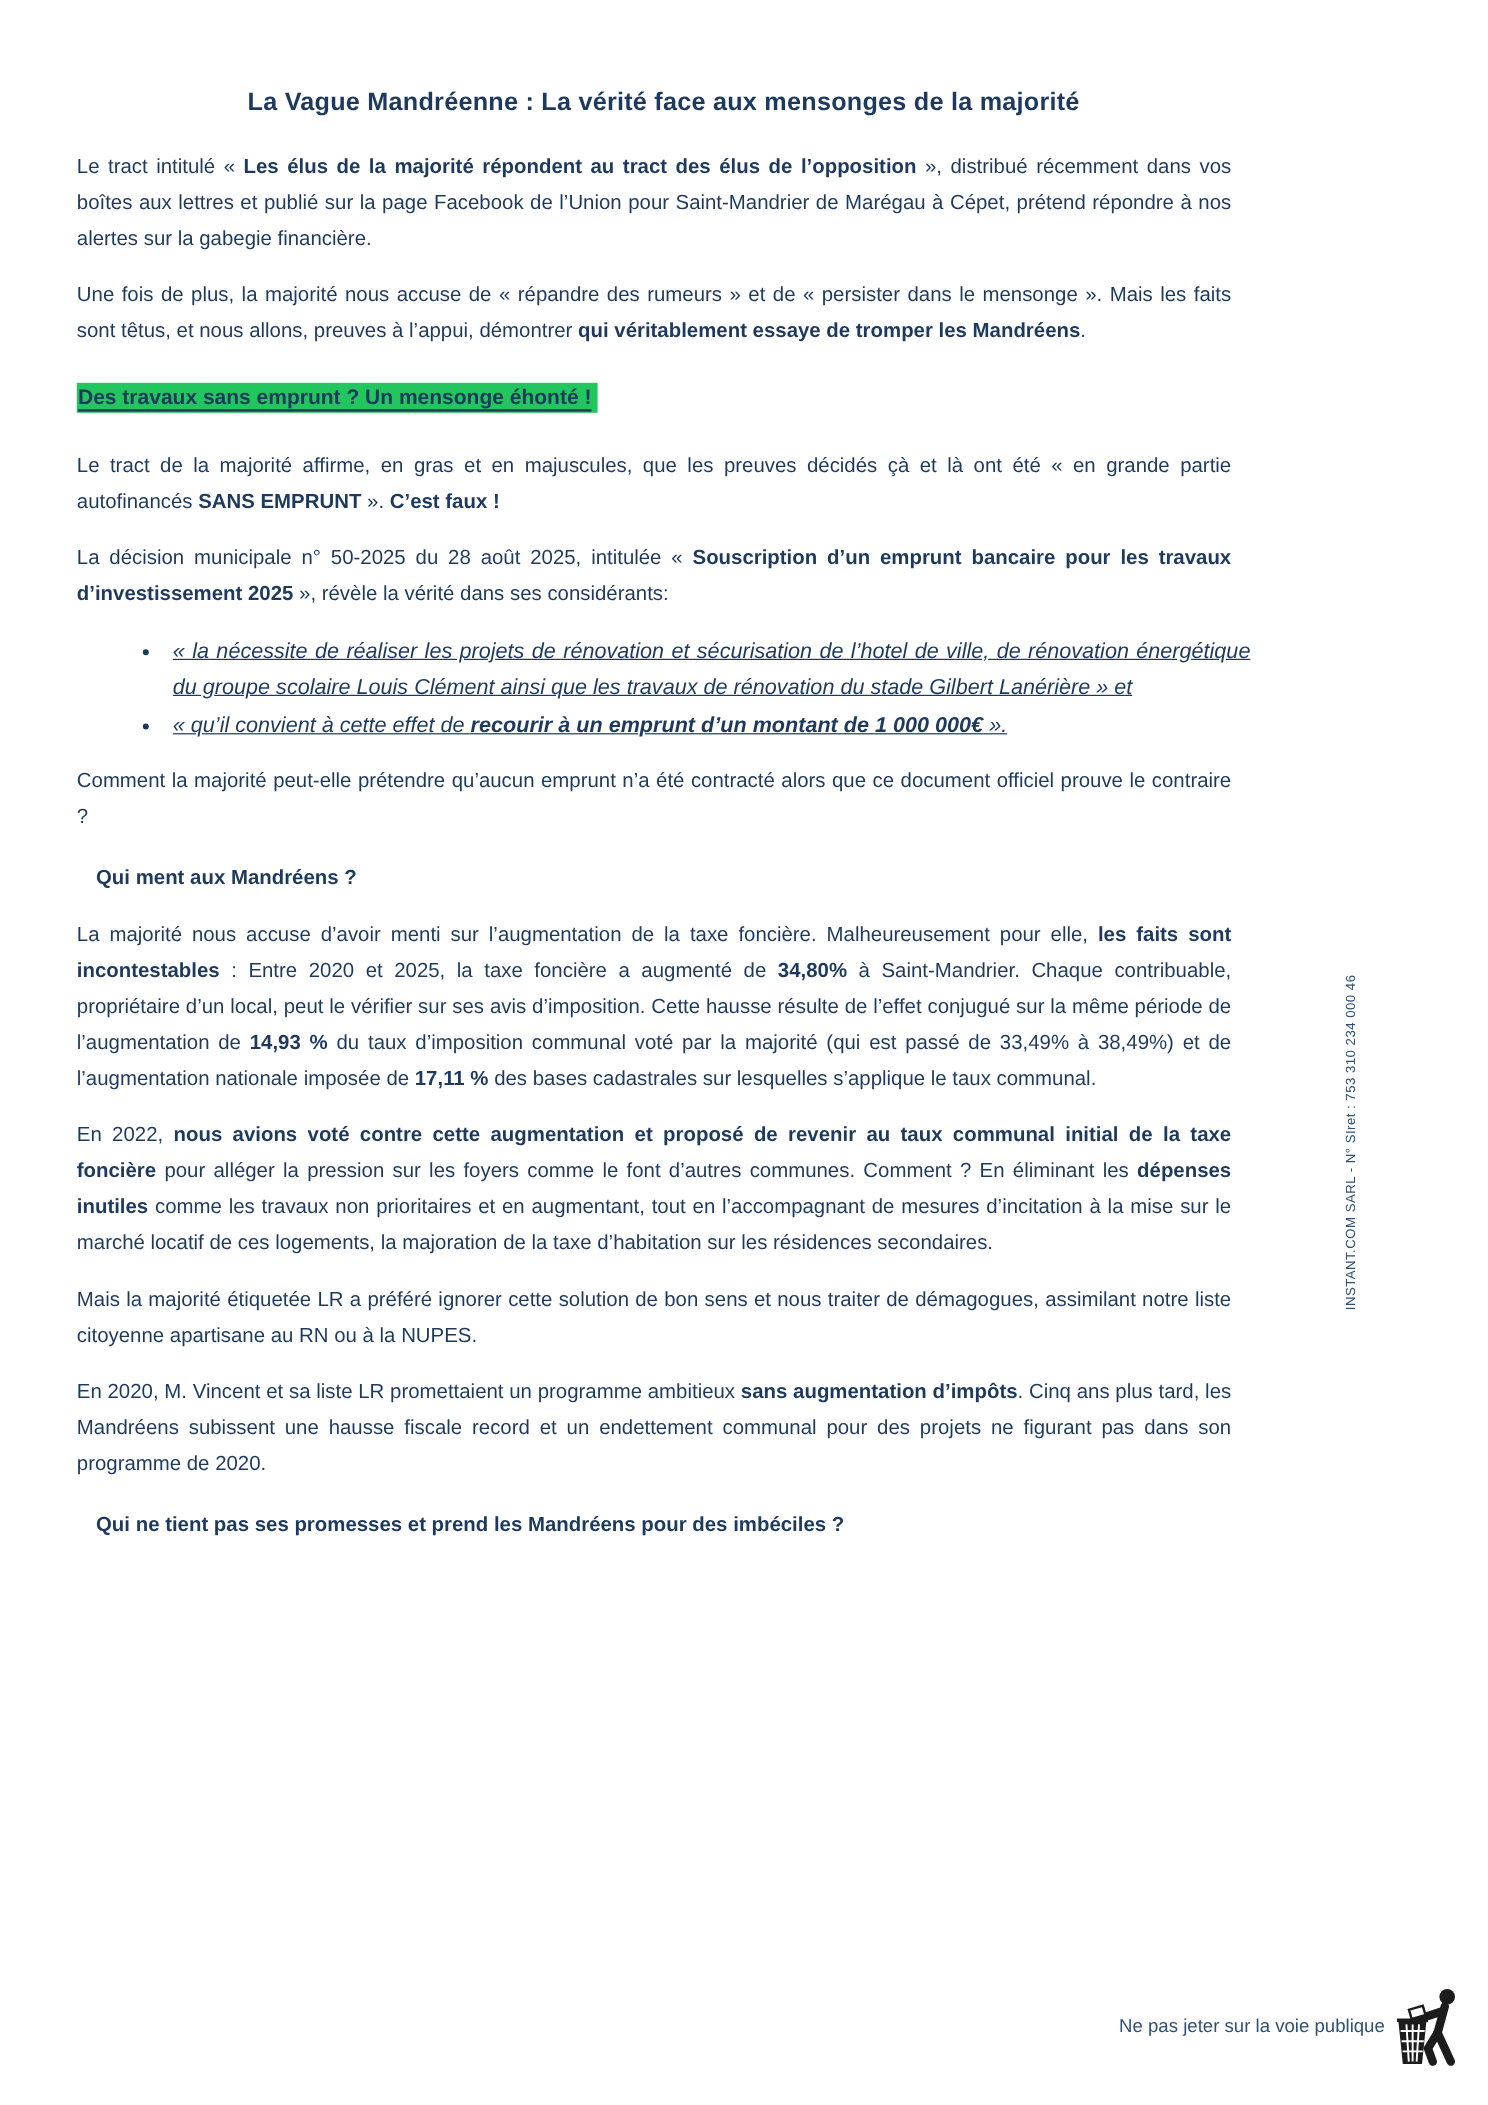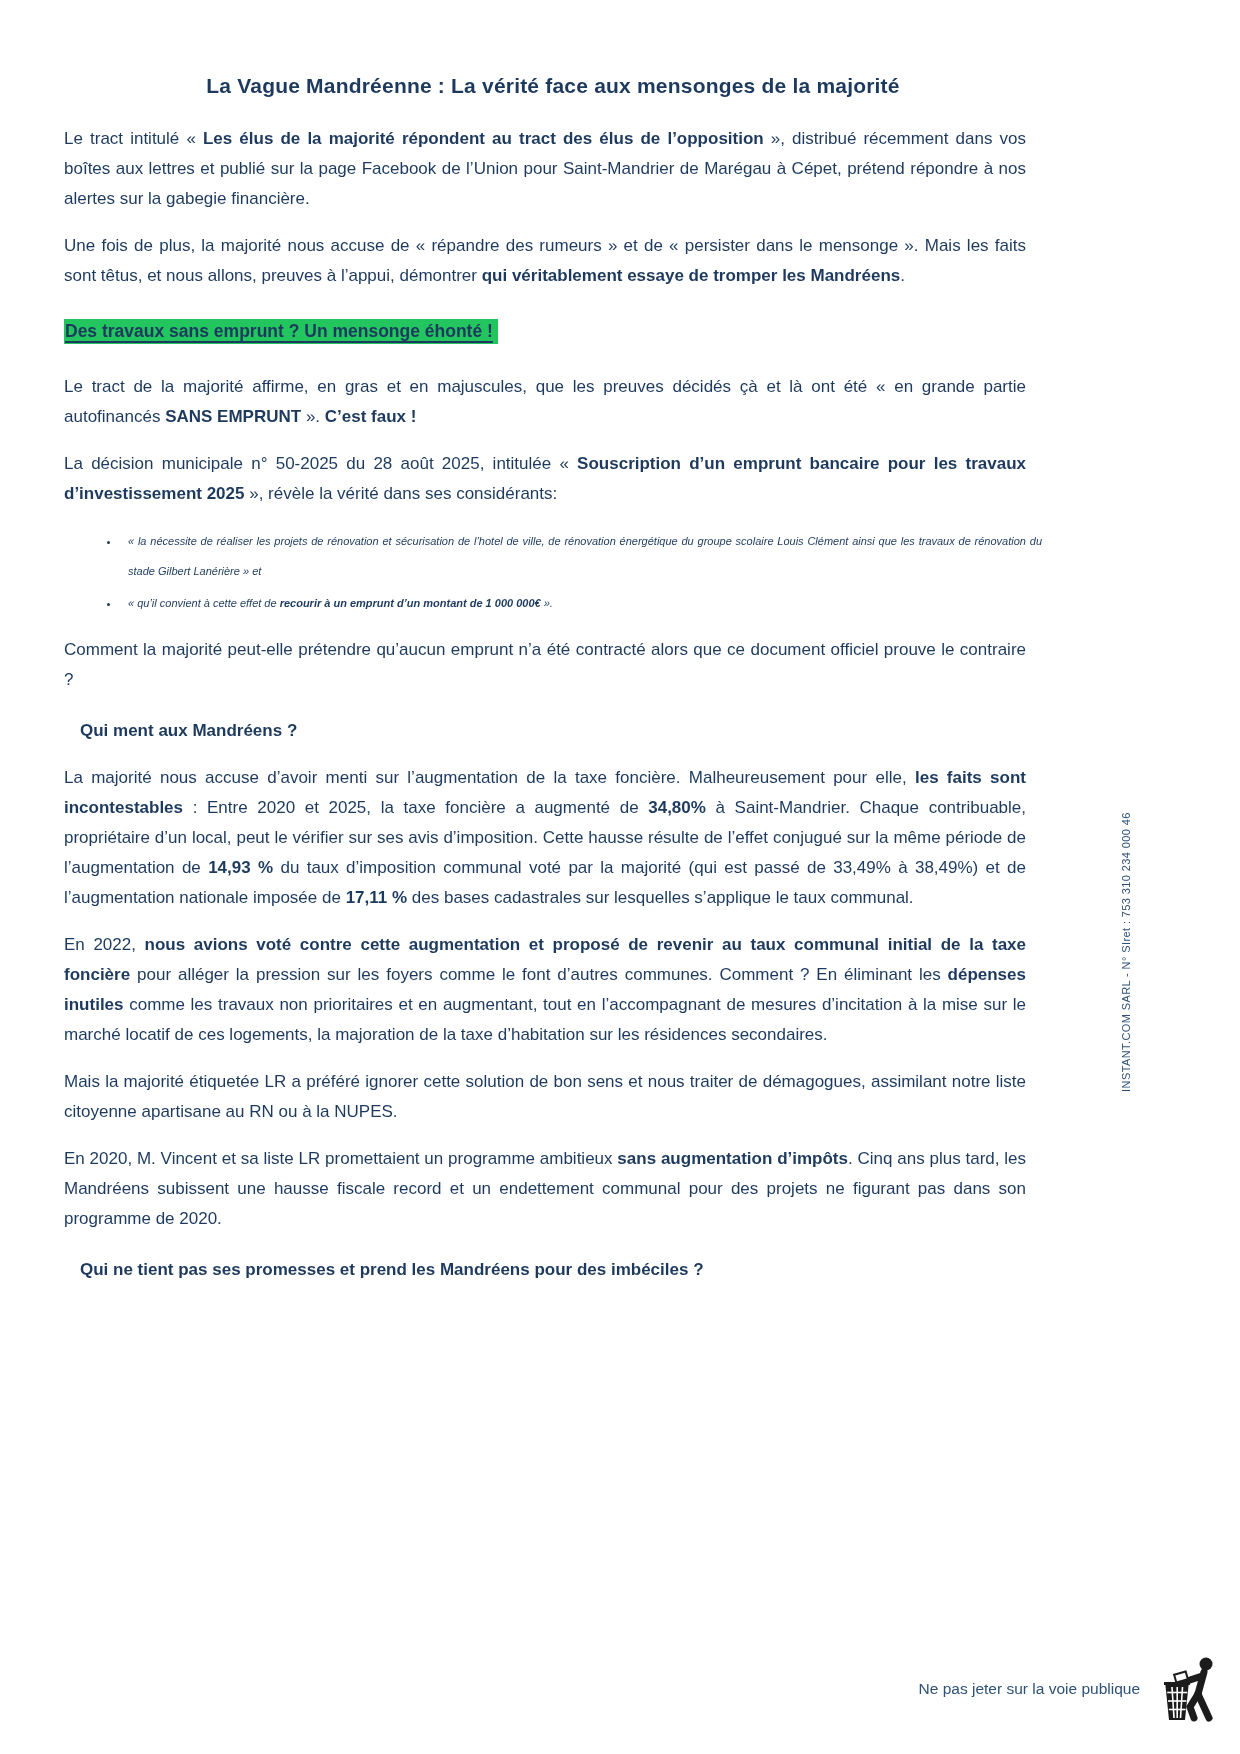--- a/index.html
+++ b/index.html
@@ -47,45 +47,46 @@
     text-decoration: underline;
     text-decoration-thickness: 2px;
     text-underline-offset: 4px;
     padding: 2px 5px 3px 1px;
   }
   ul.considerants {
     margin: 0 0 17px 0;
     padding-left: 56px;
   }
   ul.considerants li {
-    font-size: 11px;
+    font-size: 18px;
     line-height: 30px;
     font-style: italic;
     text-align: justify;
     padding-left: 8px;
-    margin: 0 0 2px 0;
+    margin: 0 0 2px 16px;
+    text-decoration: underline;
   }
   ul.considerants li::marker { color: #1d3a5e; }
   .side-note {
     position: absolute;
     top: 952px;
     right: 114px;
     transform: translate(50%, -50%) rotate(-90deg);
     font-size: 11px;
     letter-spacing: 0.4px;
     color: #2e5077;
     white-space: nowrap;
   }
   .footer {
     position: absolute;
     right: 22px;
     bottom: 32px;
     display: flex;
     align-items: center;
-    gap: 24px;
+    gap: 10px;
   }
   .footer-text { font-size: 15.5px; color: #2e5077; }
   .trash-icon svg { display: block; }
 </style>
 </head>
 <body>
 
 <div class="page">
   <div class="content">
 

